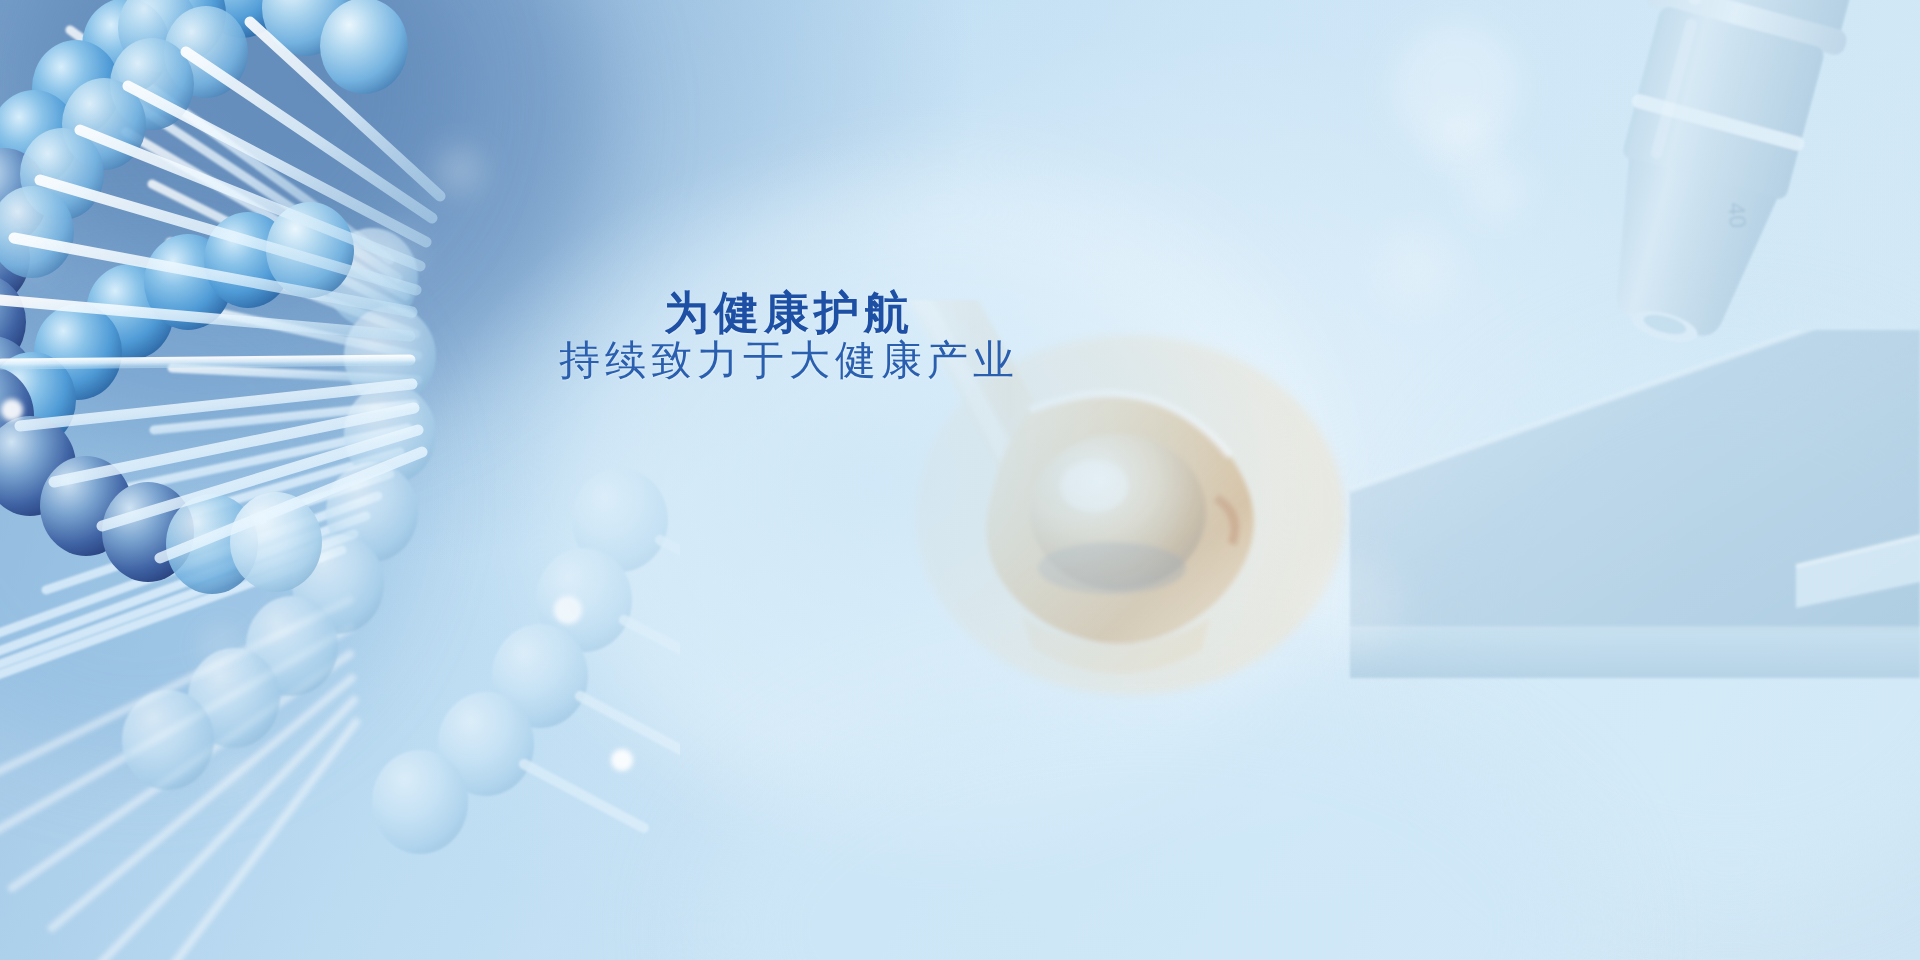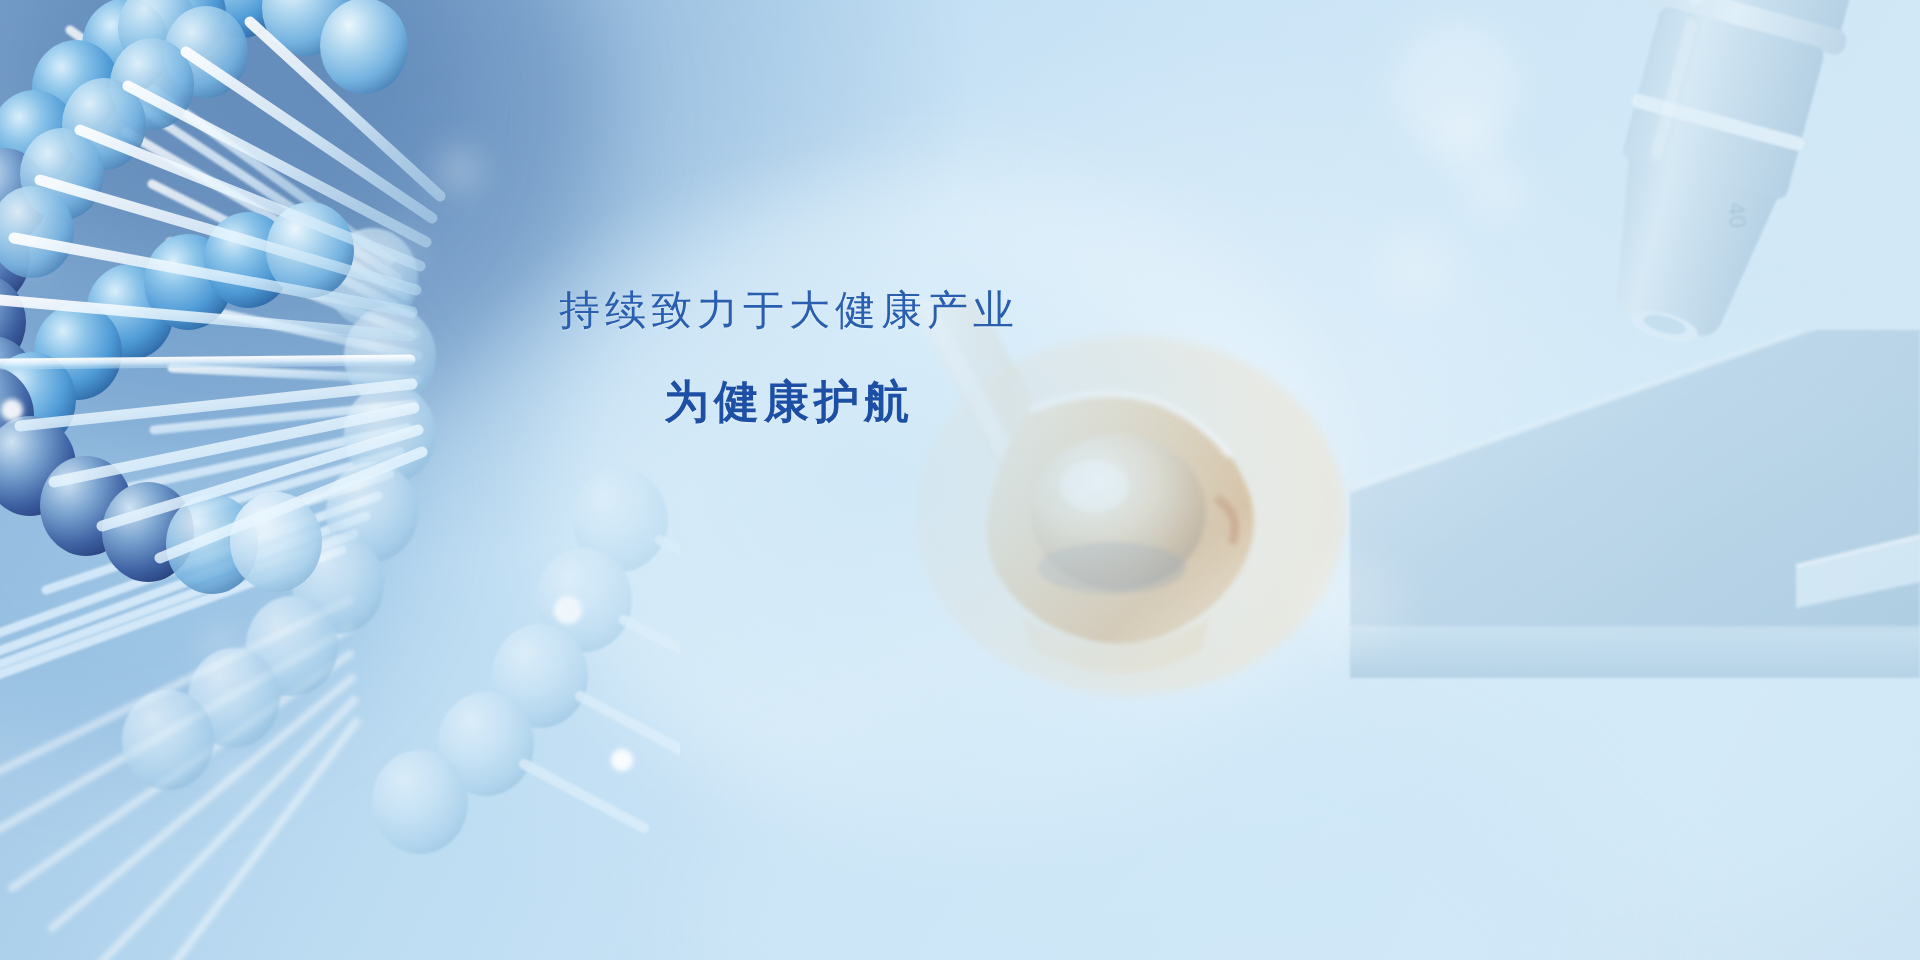--- a/index.html
+++ b/index.html
@@ -365,17 +365,17 @@
   <div class="bokeh" style="left:440px;top:150px;width:40px;height:40px;opacity:.58;"></div>
   <div class="bokeh" style="left:380px;top:236px;width:34px;height:34px;opacity:.52;"></div>
   <div class="bokeh" style="left:206px;top:632px;width:30px;height:30px;opacity:.62;"></div>
   <div class="bokeh" style="left:220px;top:758px;width:26px;height:26px;opacity:.58;"></div>
   <div class="bokeh" style="left:18px;top:250px;width:22px;height:22px;opacity:.66;"></div>
   <div class="bokeh" style="left:1304px;top:556px;width:96px;height:96px;opacity:.30;"></div>
 
   <div id="veil"></div>
 
   <div id="copy">
+    <p id="tagline">为健康护航</p>
     <p id="subtitle">持续致力于大健康产业</p>
-    <p id="tagline">为健康护航</p>
   </div>
 
 </div>
 
 </body></html>

